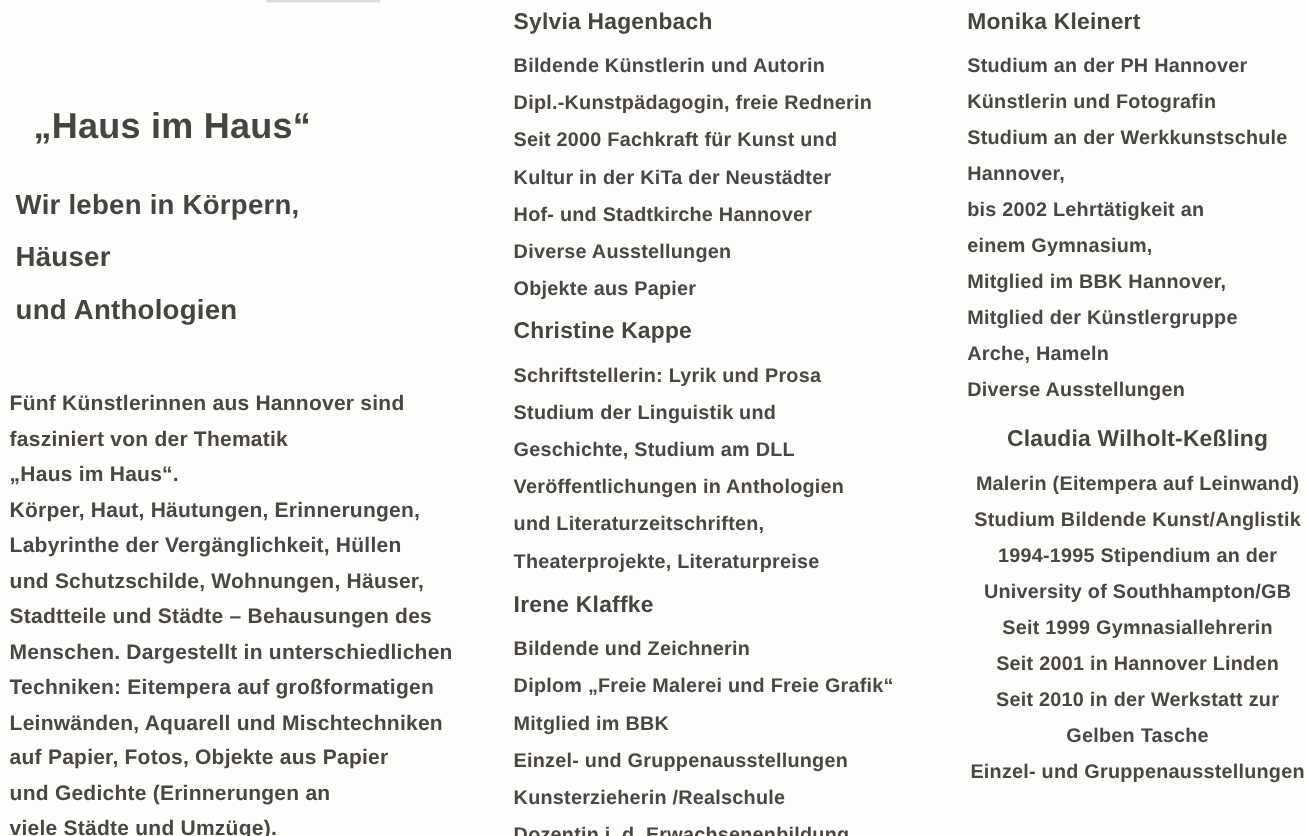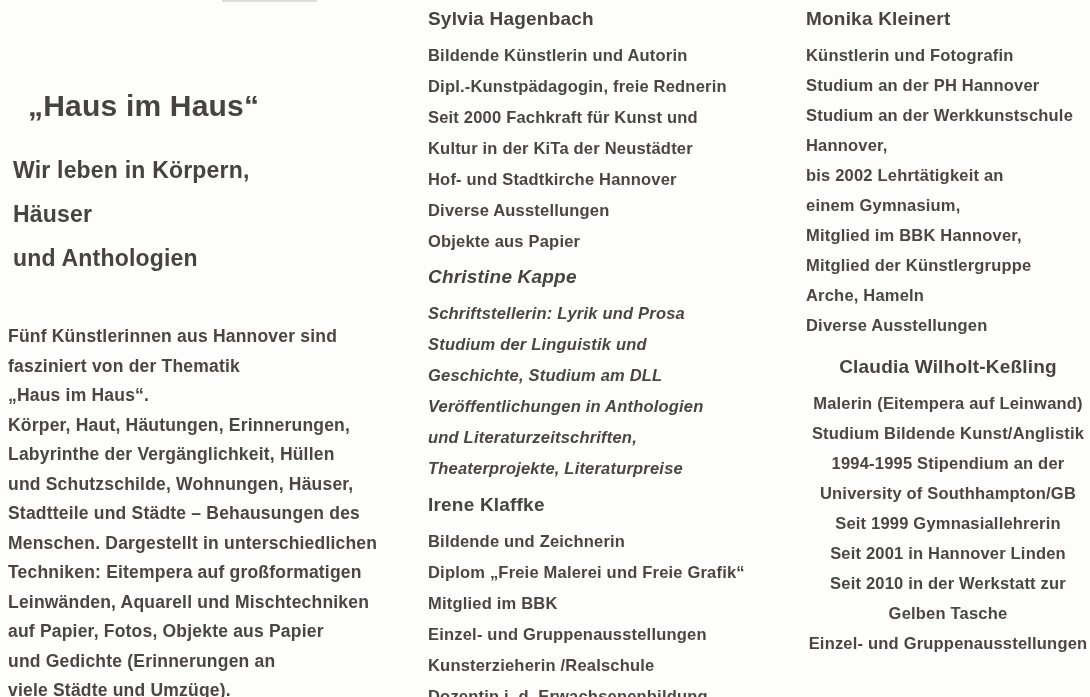--- a/index.html
+++ b/index.html
@@ -48,21 +48,21 @@
     margin: 0 0 6px 0;
     font-size: 19px;
     line-height: 30px;
     color: #474340;
   }
   .bio-line { font-size: 16.5px; }
   .col-middle .bio-line { line-height: 31px; }
   .col-right  .bio-line { line-height: 30px; }
 
   #artist-sylvia    { top: 4px; }
-  #artist-christine { top: 262px; font-style: italic; }
+  #artist-christine { top: 262px; }
   #artist-irene     { top: 490px; }
   #artist-monika    { top: 4px; }
   #artist-claudia   { top: 352px; text-align: center; }
 
   
   .scan-artifact {
     position: absolute;
     left: 222px; top: 0;
     width: 95px; height: 2px;
     background: #dcdcd8;
@@ -127,22 +127,22 @@
       <div class="bio-line">Mitglied im BBK</div>
       <div class="bio-line">Einzel- und Gruppenausstellungen</div>
       <div class="bio-line">Kunsterzieherin /Realschule</div>
       <div class="bio-line">Dozentin i. d. Erwachsenenbildung</div>
     </article>
   </section>
 
   <section class="col col-right">
     <article class="artist" id="artist-monika">
       <h2 class="artist-name">Monika Kleinert</h2>
+      <div class="bio-line">Studium an der PH Hannover</div>
       <div class="bio-line">Künstlerin und Fotografin</div>
-      <div class="bio-line">Studium an der PH Hannover</div>
       <div class="bio-line">Studium an der Werkkunstschule</div>
       <div class="bio-line">Hannover,</div>
       <div class="bio-line">bis 2002 Lehrtätigkeit an</div>
       <div class="bio-line">einem Gymnasium,</div>
       <div class="bio-line">Mitglied im BBK Hannover,</div>
       <div class="bio-line">Mitglied der Künstlergruppe</div>
       <div class="bio-line">Arche, Hameln</div>
       <div class="bio-line">Diverse Ausstellungen</div>
     </article>
 

